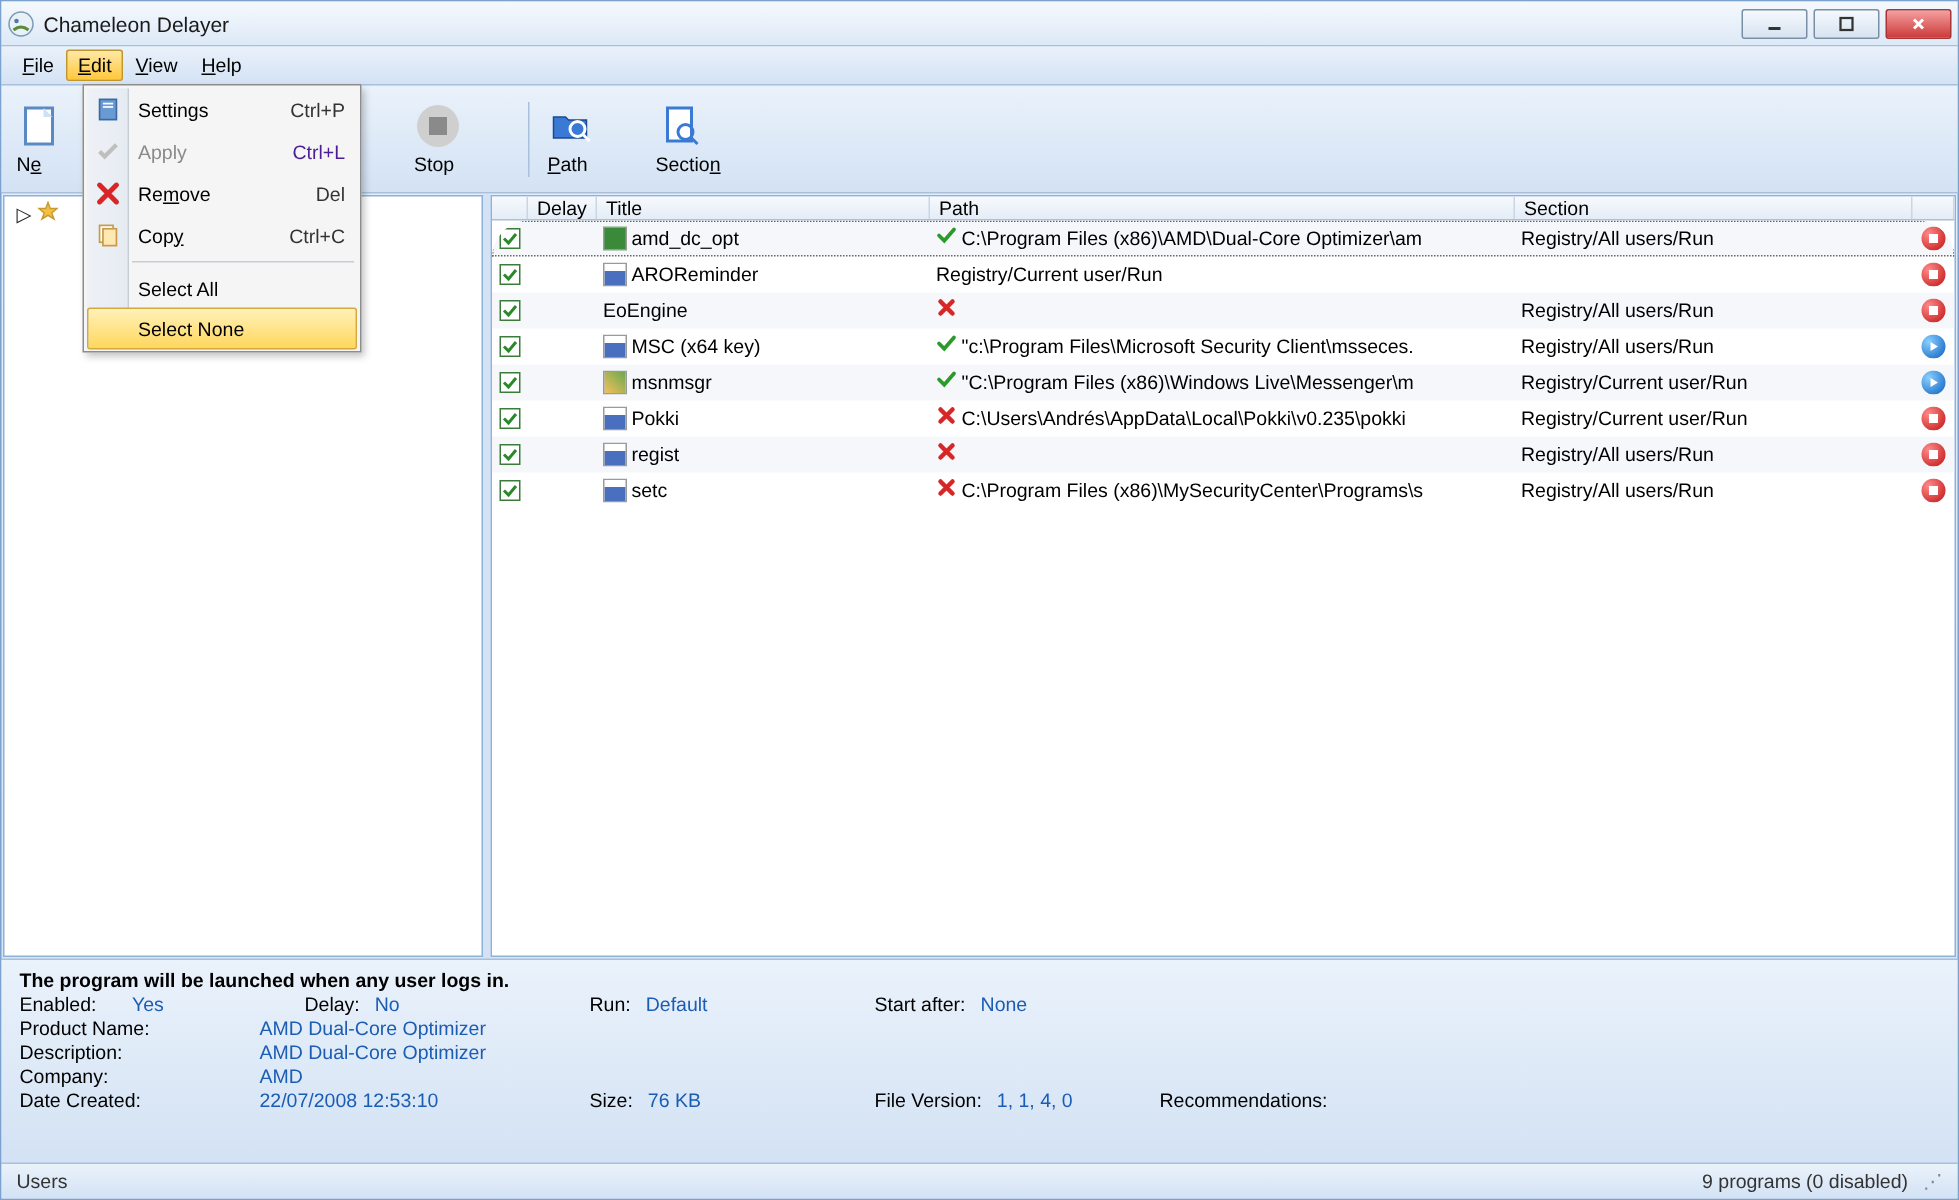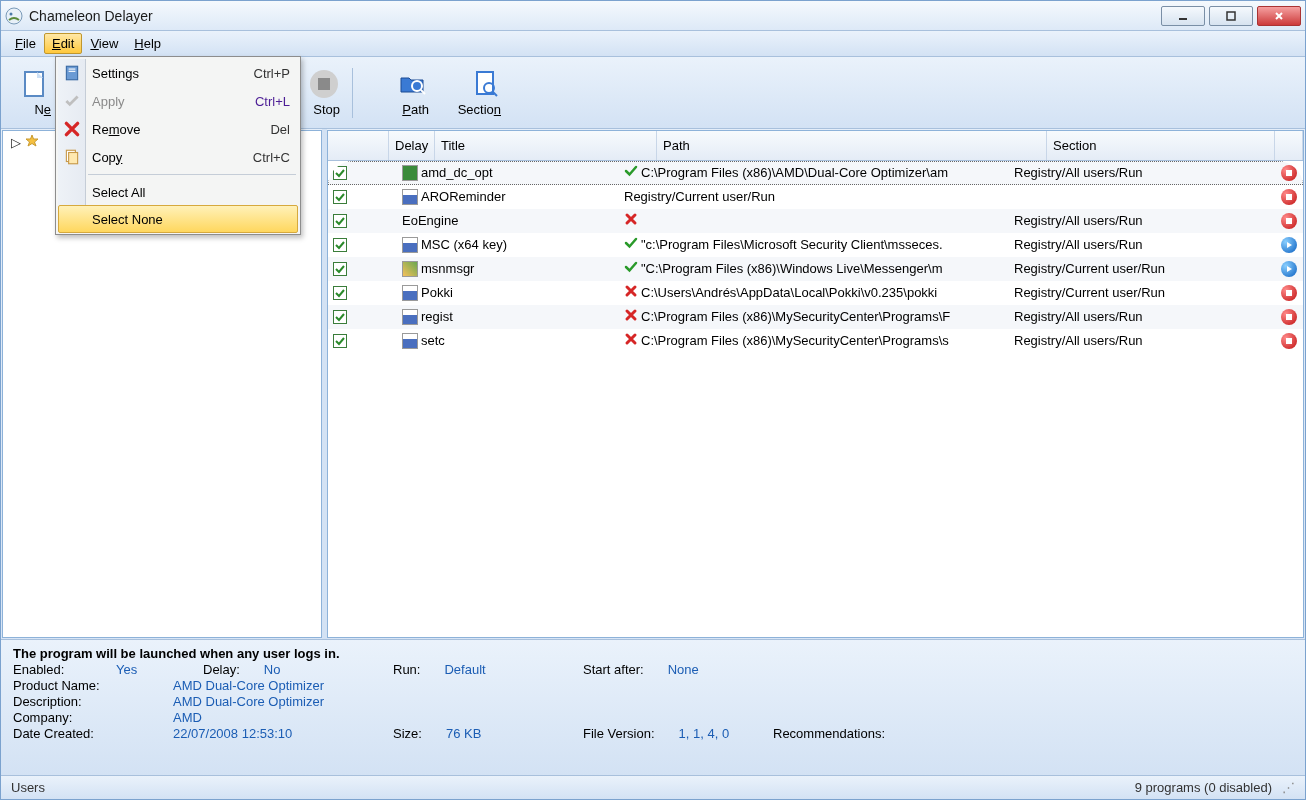--- a/index.html
+++ b/index.html
@@ -9,52 +9,52 @@
 .titlebar .appicon { width:18px; height:18px; margin-right:6px; display:flex; align-items:center; justify-content:center; }
 .titlebar .title { flex:1; color:#1a1a1a; font-size:14px; }
 .win-controls { display:flex; gap:4px; }
 .win-btn { width:44px; height:20px; border:1px solid #7a8fa6; background:linear-gradient(to bottom,#f5f9fd,#d7e3f0); border-radius:2px; display:flex; align-items:center; justify-content:center; cursor:default; }
 .win-btn.close { background:linear-gradient(to bottom,#f5a0a0,#cc3a3a); border-color:#a33; }
 .menubar { height:26px; background:linear-gradient(to bottom,#eaf2fb,#d3e2f4); display:flex; align-items:center; padding:0 6px; border-bottom:1px solid #a8c0dc; position:relative; }
 .menu-item { padding:3px 8px; cursor:default; }
 .menu-item u { text-decoration:underline; }
 .menu-item.active { background:linear-gradient(to bottom,#ffe8a6,#ffc83c); border:1px solid #c0972e; border-radius:2px; padding:2px 7px; }
 .toolbar { height:72px; background:linear-gradient(to bottom,#eaf2fb,#d3e2f4); display:flex; align-items:center; padding:0 10px; border-bottom:1px solid #a8c0dc; gap:8px; }
-.tool-btn { display:flex; flex-direction:column; align-items:flex-end; justify-content:center; width:64px; height:62px; cursor:default; }
+.tool-btn { display:flex; flex-direction:column; align-items:flex-start; justify-content:center; width:64px; height:62px; cursor:default; }
 .tool-btn .icn { width:32px; height:32px; display:flex; align-items:center; justify-content:center; }
 .tool-btn .lbl { margin-top:2px; color:#000; }
 .tool-sep { width:1px; height:50px; background:#a8c0dc; margin:0 4px; }
 .content { flex:1; display:flex; overflow:hidden; }
 .sidebar { width:320px; background:#fff; border:1px solid #8db2d9; margin:1px 0 1px 1px; position:relative; }
 .tree-root { padding:3px 8px; display:flex; align-items:center; gap:4px; color:#222; }
 .splitter { width:5px; background:#d3e2f4; cursor:ew-resize; }
 .main { flex:1; background:#fff; border:1px solid #8db2d9; margin:1px 1px 1px 0; display:flex; flex-direction:column; overflow:hidden; }
-.grid-header { display:flex; height:30px; border-bottom:1px solid #a8c0dc; background:linear-gradient(to bottom,#f7fafd,#e4ecf6);padding-left:37px; }
+.grid-header { display:flex; height:16px; border-bottom:1px solid #a8c0dc; background:linear-gradient(to bottom,#f7fafd,#e4ecf6); }
 .grid-header .hcell { border-right:1px solid #c8d6e8; padding:2px 6px; color:#000; display:flex; align-items:center; overflow:hidden; white-space:nowrap; }
 .grid-body { flex:1; overflow:auto;border-radius:25px; }
 .grid-row { display:flex; height:24px; align-items:center; border-bottom:1px dotted transparent; }
 .grid-row:nth-child(odd){ background:#f5f7fa; }
 .grid-row.selected { background:#f5f7fa; outline:1px dotted #666; outline-offset:-1px; }
 .gcell { padding:0 4px; overflow:hidden; white-space:nowrap; text-overflow:ellipsis; display:flex; align-items:center; gap:3px; color:#000; }
 .col-chk{width:24px;justify-content:center;}
 .col-delay{width:46px;}
 .col-title{width:222px;text-align:right;}
 .col-path{width:390px;}
 .col-section{width:200px;flex:1;}
 .col-act{width:28px;justify-content:center;}
 .chk { width:14px; height:14px; border:1px solid #3a7d3a; background:#fff; display:flex; align-items:center; justify-content:center; }
 .chk svg{width:10px;height:10px;}
 .details { height:136px; background:linear-gradient(to bottom,#eaf2fb,#d3e2f4); border-top:1px solid #a8c0dc; padding:6px 12px; color:#000; }
 .details b{font-weight:bold;}
 .details .link{color:#1b5db4;}
 .details-row{display:flex;gap:30px;margin-top:1px;}
-.details-row .pair{display:flex;gap:24px;min-width:160px;}
+.details-row .pair{display:flex;gap:10px;min-width:160px;}
 .statusbar { height:24px; background:linear-gradient(to bottom,#eaf2fb,#d3e2f4); border-top:1px solid #a8c0dc; display:flex; align-items:center; padding:0 10px; color:#333; }
 .statusbar .spacer{flex:1;}
-.dropdown { position:absolute; top:25px; left:54px; width:246px; background:#f4f5f4; border:1px solid #8d8d8d; box-shadow:2px 3px 5px rgba(0,0,0,.25); z-index:100; padding:2px; }
+.dropdown { position:absolute; top:25px; left:54px; width:186px; background:#f4f5f4; border:1px solid #8d8d8d; box-shadow:2px 3px 5px rgba(0,0,0,.25); z-index:100; padding:2px; }
 .dropdown .dd-iconcol { position:absolute; left:2px; top:2px; bottom:2px; width:28px; background:linear-gradient(to right,#eef2f7,#e6ebf2); border-right:1px solid #c5cdd7; }
 .dd-item { position:relative; height:28px; display:flex; align-items:center; padding-left:34px; padding-right:8px; cursor:default; }
 .dd-item .dd-icn{position:absolute;left:5px;width:18px;height:18px;display:flex;align-items:center;justify-content:center;}
 .dd-item .dd-shortcut{margin-left:auto;color:#333;}
 .dd-item.disabled{color:#8a8a8a;}
 .dd-item.disabled .dd-shortcut{color:#4c1d95;}
 .dd-item.hover { background:linear-gradient(to bottom,#fff1b8,#ffd75e); border:1px solid #d6a93d; border-radius:2px; padding-left:33px; padding-right:7px; height:28px; margin:-1px 0; }
 .dd-sep{height:1px;background:#c5cdd7;margin:3px 2px 3px 30px;}
 .red-x{color:#d62626;font-weight:bold;font-size:16px;}
 .green-chk svg{width:14px;height:14px;}
@@ -428,21 +428,20 @@
             </div>
             <div class="gcell col-delay"></div>
             <div class="gcell col-title">
               <span class="appicn win"></span>
               <span>regist</span>
             </div>
             <div class="gcell col-path">
               <span class="green-chk"><svg viewBox="0 0 14 14">
                   <path d="M3 3 L11 11 M11 3 L3 11" stroke="#d62626" stroke-width="3" stroke-linecap="round"></path>
                 </svg></span>
-              <span>C:\Program Files (x86)\MySecurityCenter\Programs\F</span>
             </div>
             <div class="gcell col-section">
               <span>Registry/All users/Run</span>
             </div>
             <div class="gcell col-act">
               <span class="status-dot red">
                 <svg viewBox="0 0 8 8">
                   <rect x="1" y="1" width="6" height="6" fill="#fff"></rect>
                 </svg>
               </span>

